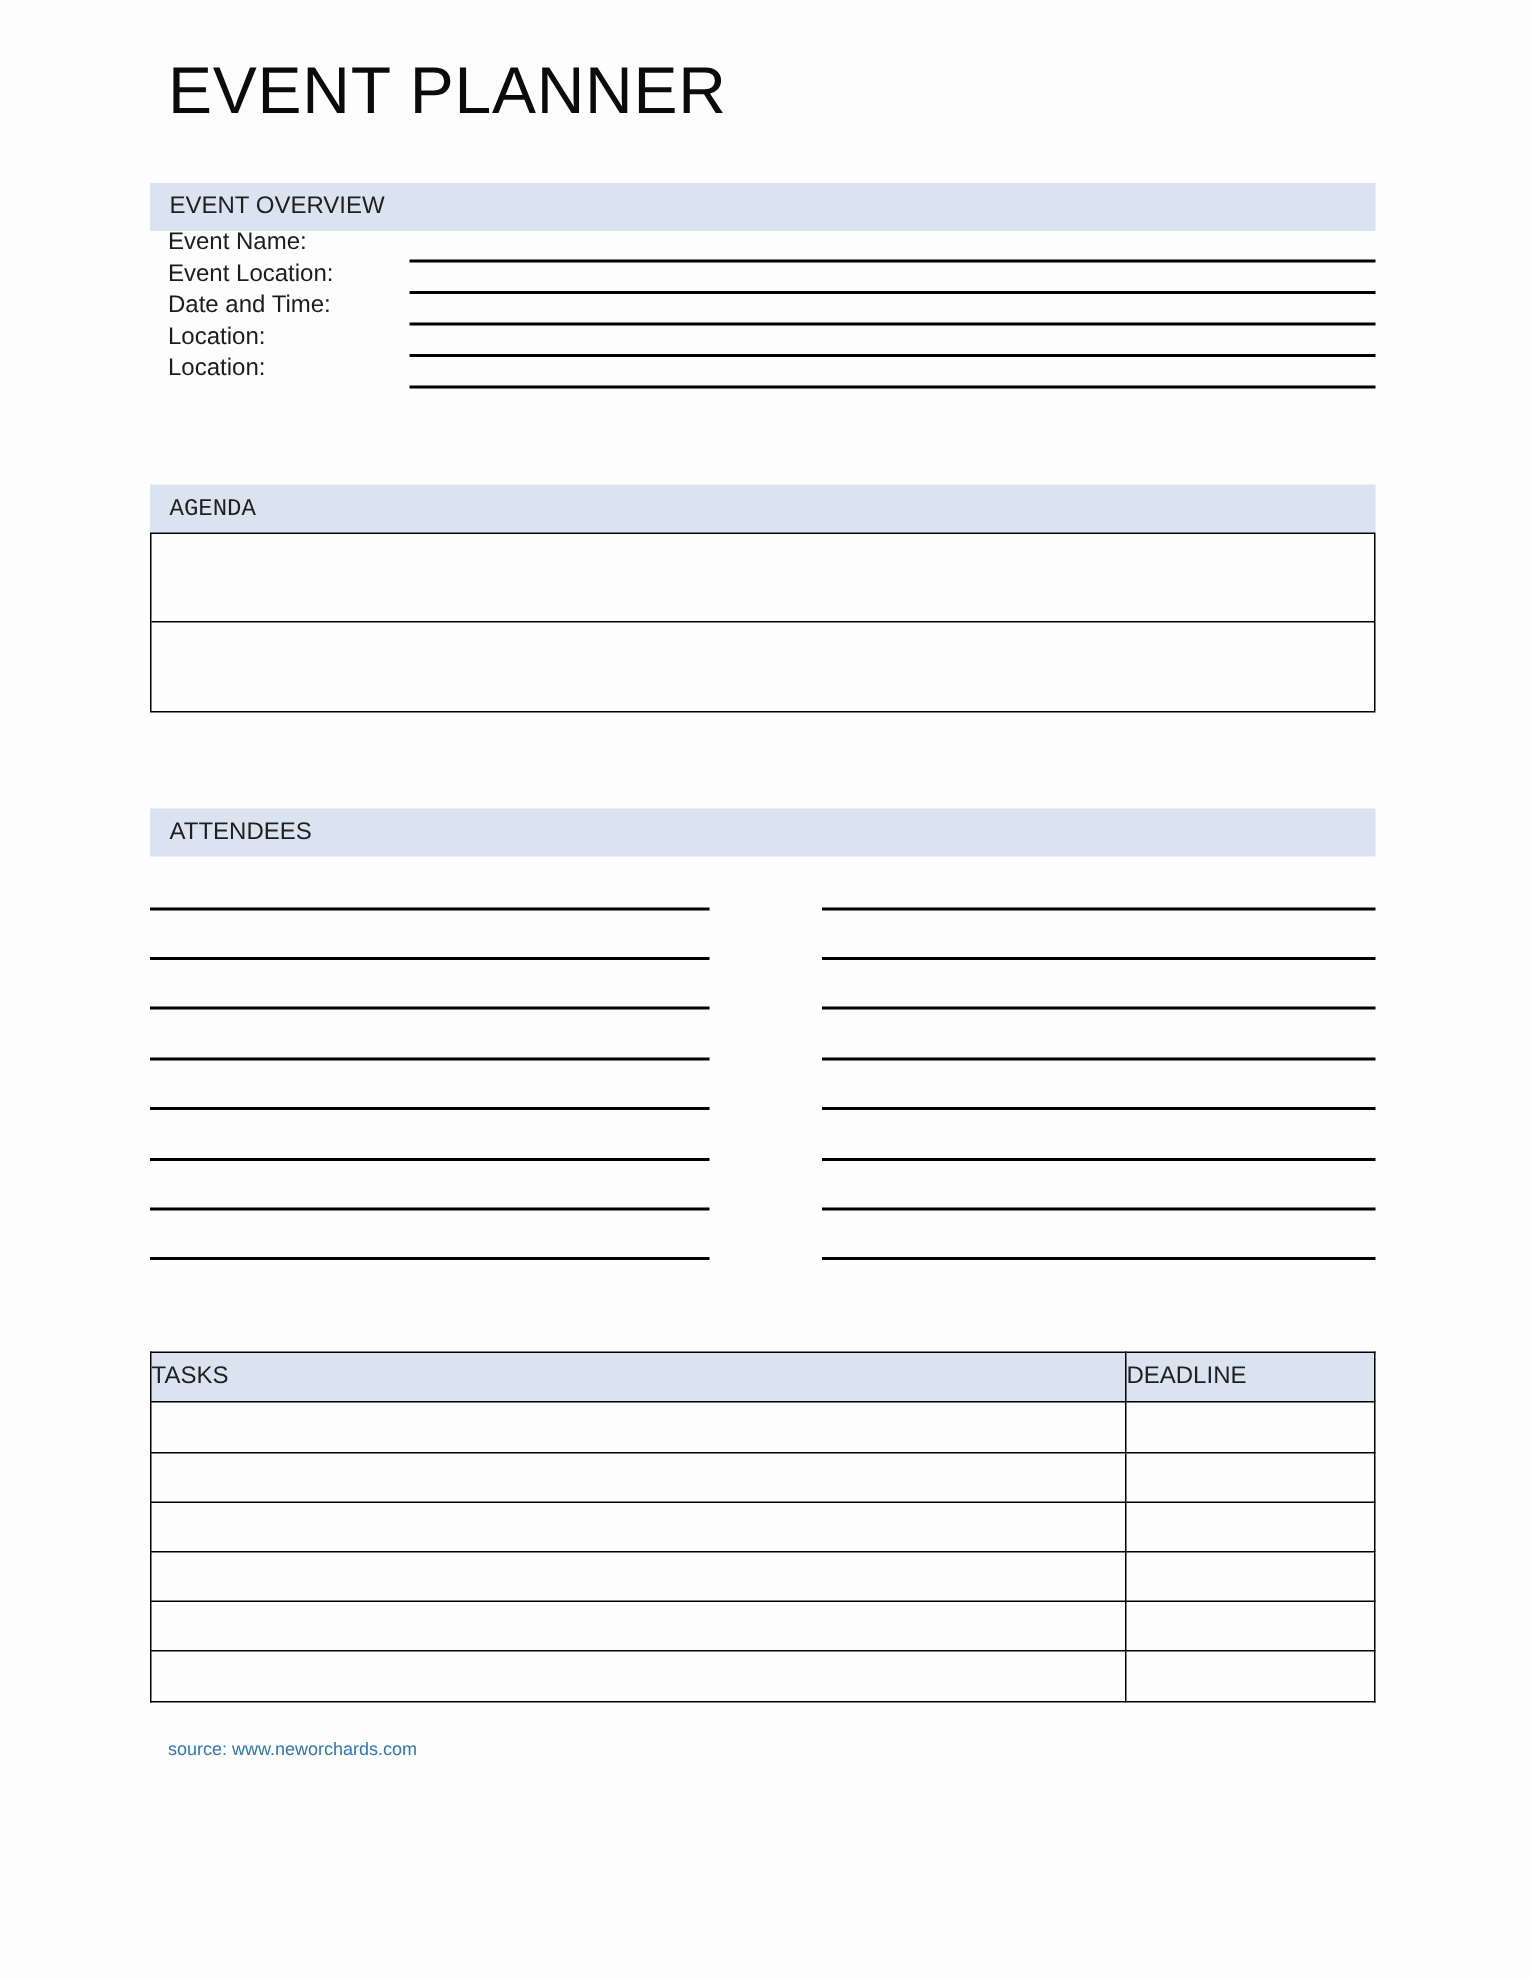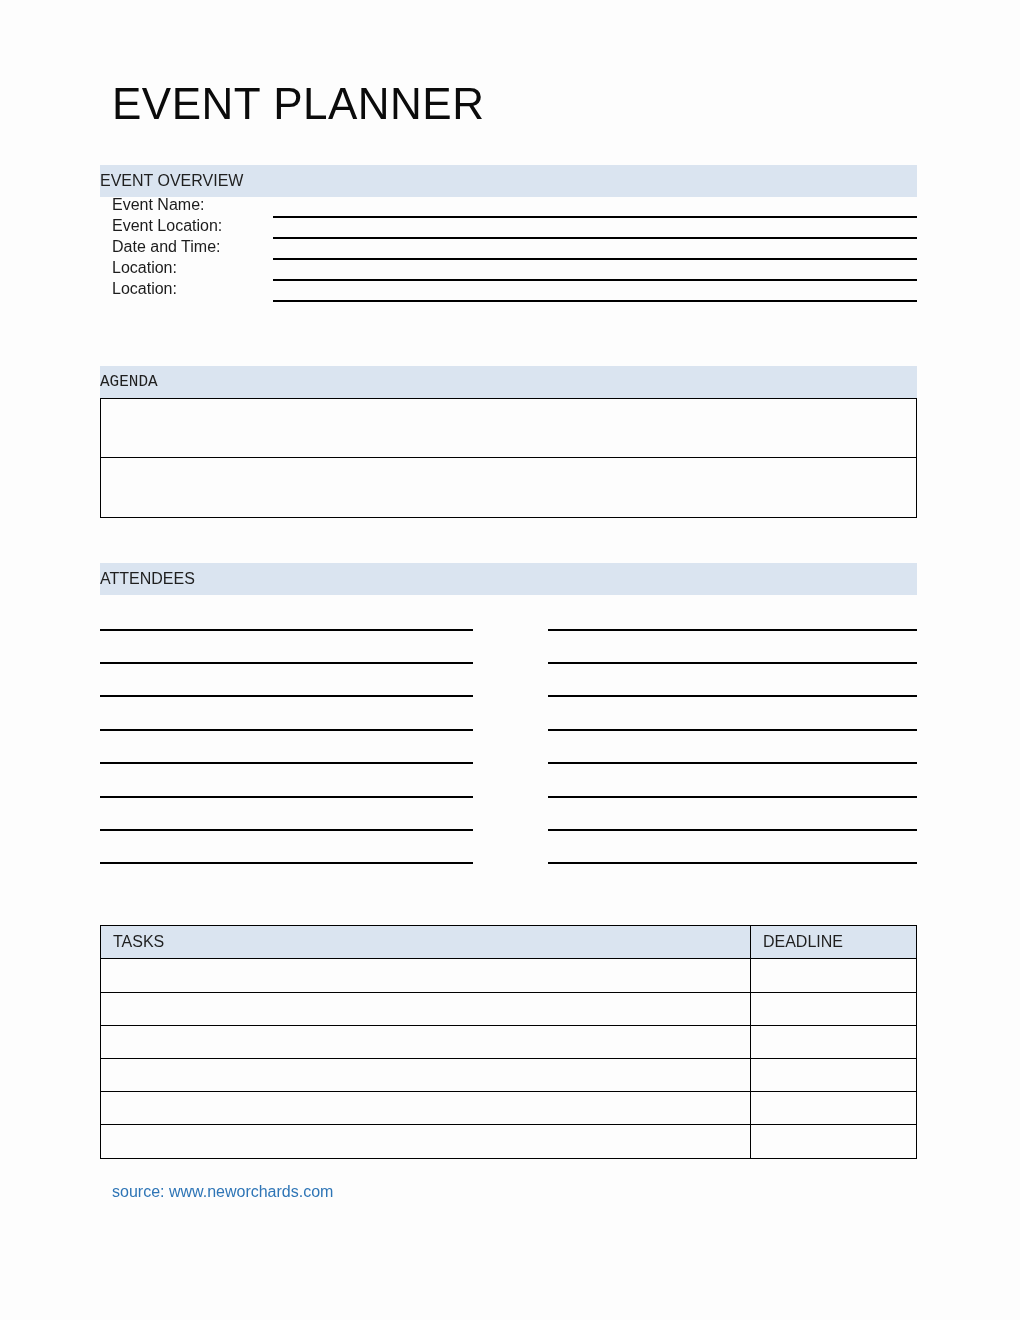--- a/index.html
+++ b/index.html
@@ -11,32 +11,32 @@
   }
   *{box-sizing:border-box;margin:0;padding:0;}
   html,body{background:#fff;}
   body{font-family:"Liberation Sans","DejaVu Sans",sans-serif;color:var(--txt);}
   .page{
     width:1020px;height:1320px;background:var(--page-bg);
     position:relative;overflow:hidden;
   }
   .content{position:absolute;left:100px;top:0;width:817px;}
   .title{
-    margin-top:78px;margin-left:12px;
+    margin-top:35px;margin-left:12px;
     font-size:44px;line-height:52px;font-weight:400;
     letter-spacing:0.5px;color:#0b0b0b;
   }
   .section-bar{
     height:32px;background:var(--hdr-bg);
-    display:flex;align-items:center;
+    display:flex;align-items:center;padding-left:13px;
     font-size:16px;color:#1f1f1f;
   }
   .bar-overview{margin-top:35px;}
   .bar-agenda{margin-top:64px;font-family:Liberation Mono, monospace;}
-  .bar-attendees{margin-top:45px;}
+  .bar-attendees{margin-top:64px;}
   
   .field-row{position:relative;height:21px;}
   .field-label{
     position:absolute;left:12px;bottom:4px;
     font-size:16px;color:var(--txt);white-space:nowrap;
   }
   .field-line{
     position:absolute;left:173px;right:0;bottom:0;height:24px;
     border-bottom:2px solid var(--line);
     background:transparent;cursor:text;
@@ -56,29 +56,29 @@
     cursor:text;font-size:15px;padding:0 4px;
   }
   
   .tasks-table{
     width:817px;border-collapse:collapse;margin-top:61px;
     table-layout:fixed;
   }
   .tasks-table th,.tasks-table td{border:1.5px solid var(--line);}
   .tasks-table th{
     background:var(--hdr-bg);height:33px;font-weight:400;
-    text-align:left;font-size:16px;padding-left:12px;color:#1f1f1f;
+    text-align:left;font-size:16px;color:#1f1f1f;
   }
   .tasks-table td{height:33.2px;cursor:text;font-size:15px;padding:0 6px;}
   .col-task{width:642px;}
   .col-deadline{width:164px;}
   
   .source{
     margin-top:24px;margin-left:12px;display:inline-block;
-    font-size:16px;color:var(--link);text-decoration:none;cursor:pointer;
+    font-size:12px;color:var(--link);text-decoration:none;cursor:pointer;
   }
 </style>
 </head>
 <body>
 
 <div class="page">
   <div class="content">
 
     <h1 class="title">EVENT PLANNER</h1>
 

